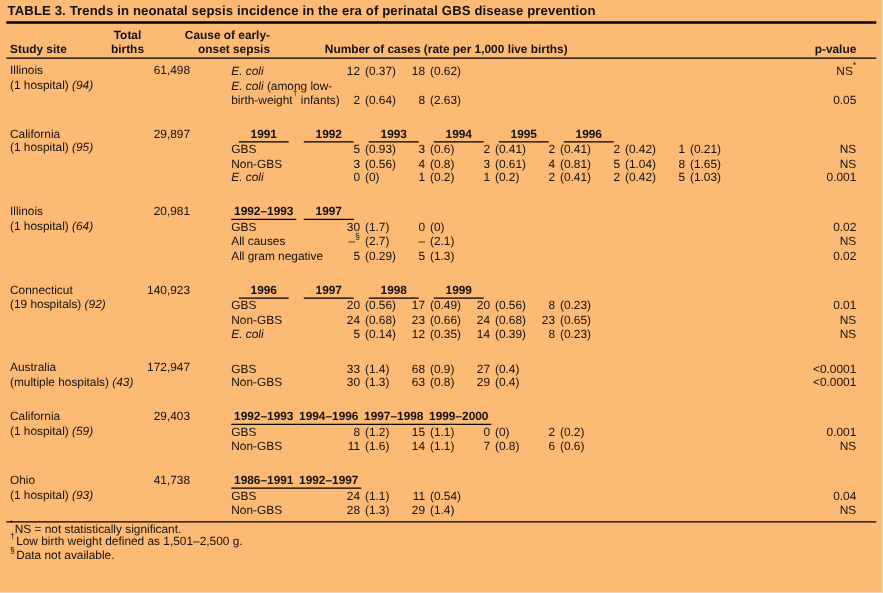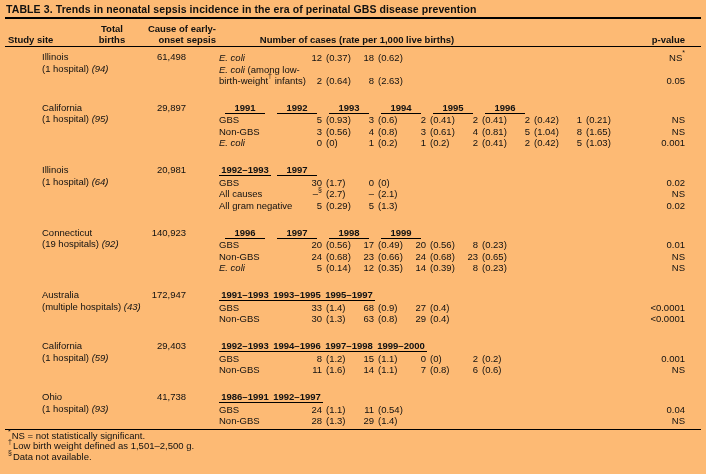--- a/index.html
+++ b/index.html
@@ -7,25 +7,25 @@
     width:706px;height:474px;background:#fdba74;position:relative;
     font-family:"Liberation Sans",sans-serif;font-size:9.5px;color:#111;
     overflow:hidden;box-sizing:border-box;
   }
   .title{font-weight:bold;font-size:10.5px;padding:3px 6px 1px 6px;white-space:nowrap;letter-spacing:0.1px;}
   .rule-thick{height:2px;background:#000;margin:1px 5px 0 5px;}
   .rule-thin{height:1px;background:#000;margin:0 5px;}
   .thead{position:relative;height:26px;font-weight:bold;margin-bottom:1px;}
   .thead div{line-height:11px;}
   .h-site{position:absolute;left:8px;bottom:0;margin-top:36px;}
-  .h-births{position:absolute;left:86px;width:52px;text-align:center;bottom:0;}
+  .h-births{position:absolute;left:76px;width:52px;text-align:center;bottom:0;}
   .h-cause{position:absolute;left:116px;width:100px;text-align:right;bottom:0;}
   .h-cases{position:absolute;left:250px;width:214px;text-align:center;bottom:0;}
   .h-p{position:absolute;right:21px;bottom:0;}
-  #sections{margin-top:4px;padding-left:34px;}
+  #sections{margin-top:4px;}
   .section{position:relative;margin-bottom:16px;padding-left:185px;margin-right:21px;}
   .section:last-child{margin-bottom:3px;}
   .site{position:absolute;left:8px;top:0;white-space:nowrap;line-height:11.5px;}
   .births{position:absolute;left:108px;width:44px;text-align:right;top:0;}
   .row{display:flex;align-items:flex-end;height:11.5px;line-height:11px;white-space:nowrap;}
   .row.tall{height:23px;}
   .row.prow{height:12px;align-items:flex-end;}
   .cause{width:89px;flex:none;line-height:11px;}
   .plabel{flex:none;width:52px;text-align:center;font-weight:bold;}
   .plabel span{display:inline-block;border-bottom:1.2px solid #000;padding:0 2px;min-width:36px;}
@@ -333,25 +333,20 @@
           </div>
           <div class="pval">NS</div>
         </div>
       </div>
       <div class="section">
         <div class="site">
           <div>Australia</div>
           <div>(multiple hospitals) <i>(43)</i></div>
         </div>
         <div class="births">172,947</div>
-        <div class="row prow">
-          <div class="plabel"><span>1991–1993</span></div>
-          <div class="plabel"><span>1993–1995</span></div>
-          <div class="plabel"><span>1995–1997</span></div>
-        </div>
         <div class="row">
           <div class="cause">
             <div>GBS</div>
           </div>
           <div class="grp">
             <span class="cnt">33</span>
             <span class="rate">(1.4)</span>
           </div>
           <div class="grp">
             <span class="cnt">68</span>

